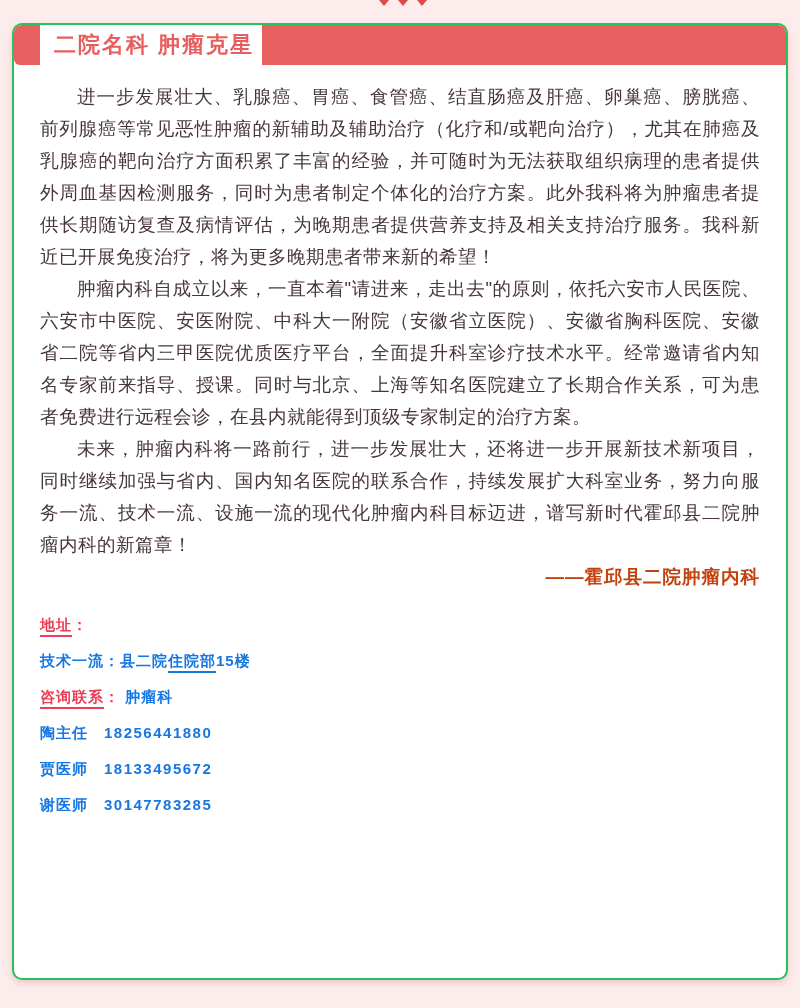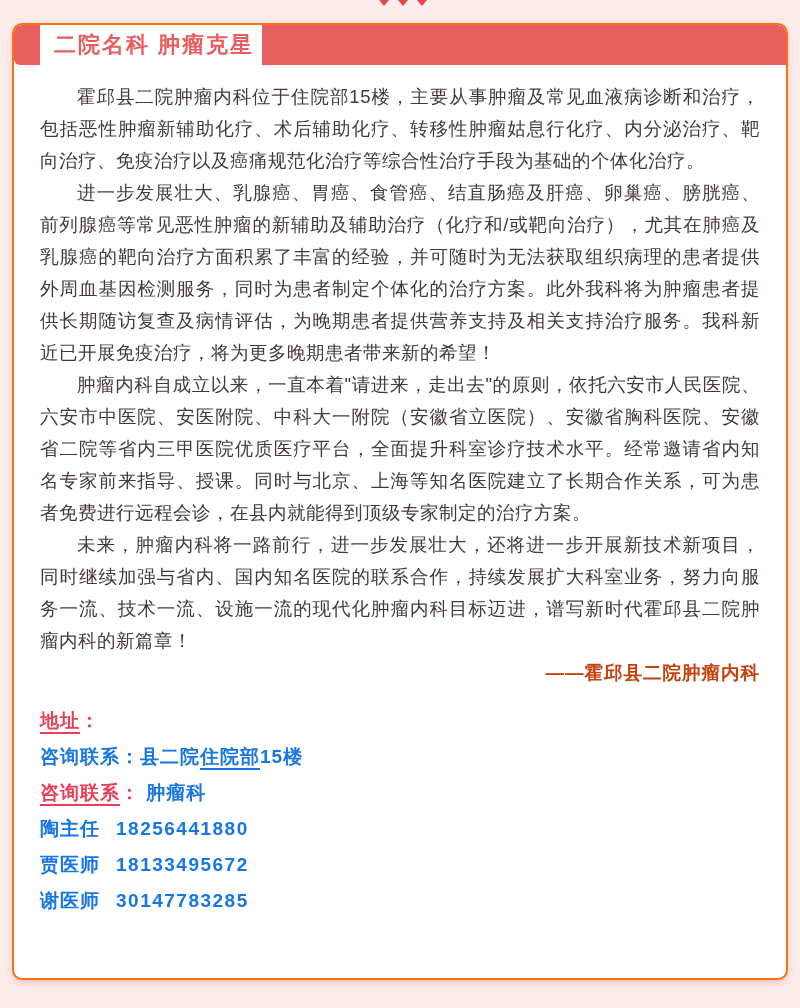--- a/index.html
+++ b/index.html
@@ -17,21 +17,21 @@
     border-right:5px solid transparent;
     border-top:6px solid #dc4a4a;
   }
   .tip-1{left:379px;} .tip-2{left:398px;} .tip-3{left:417px;}
 
   .card{
     position:absolute;left:12px;top:23px;
     width:776px;height:957px;
     box-sizing:border-box;
     background:#ffffff;
-    border:2px solid #f97316;
+    border:2px solid #22c55e;
     border-radius:10px;
     box-shadow:0 3px 6px rgba(224,130,130,.35);
     overflow:hidden;
   }
 
   .header-bar{
     display:flex;height:40px;width:100%;
   }
   .header-cap{
     width:26px;background:#e85f5f;
@@ -60,21 +60,21 @@
 
   .attribution{
     padding:0 26px;
     font-size:18.5px;line-height:32px;
     font-weight:bold;color:#c2410c;
     text-align:right;letter-spacing:1px;
   }
 
   .contact{
     padding:14px 38px 0 26px;
-    font-size:19px;font-weight:bold;
+    font-size:15px;font-weight:bold;
     letter-spacing:1px;
   }
   .contact .row{line-height:36px;white-space:nowrap;}
   .red-label{color:#ea3e57;}
   .red-underline{
     text-decoration:underline;
     text-decoration-color:#ea3e57;
     text-decoration-thickness:2px;
     text-underline-offset:5px;
   }
@@ -98,34 +98,33 @@
 
   <div class="header-bar">
     <div class="header-cap"></div>
     <div class="header-badge">
       <span>二院名科  肿瘤克星</span>
     </div>
     <div class="header-rest"></div>
   </div>
 
   <div class="article">
-    <p>霍邱县二院肿瘤内科位于住院部15楼，主要从事肿瘤及常见血液病诊断和治疗，包括恶性肿瘤新辅助化疗、术后辅助化疗、转移性肿瘤姑息行化疗、内分泌治疗、靶向治疗、免疫治疗以及癌痛规范化治疗等综合性治疗手段为基础的个体化治疗。</p>
     <p>进一步发展壮大、乳腺癌、胃癌、食管癌、结直肠癌及肝癌、卵巢癌、膀胱癌、前列腺癌等常见恶性肿瘤的新辅助及辅助治疗（化疗和/或靶向治疗），尤其在肺癌及乳腺癌的靶向治疗方面积累了丰富的经验，并可随时为无法获取组织病理的患者提供外周血基因检测服务，同时为患者制定个体化的治疗方案。此外我科将为肿瘤患者提供长期随访复查及病情评估，为晚期患者提供营养支持及相关支持治疗服务。我科新近已开展免疫治疗，将为更多晚期患者带来新的希望！</p>
     <p>肿瘤内科自成立以来，一直本着"请进来，走出去"的原则，依托六安市人民医院、六安市中医院、安医附院、中科大一附院（安徽省立医院）、安徽省胸科医院、安徽省二院等省内三甲医院优质医疗平台，全面提升科室诊疗技术水平。经常邀请省内知名专家前来指导、授课。同时与北京、上海等知名医院建立了长期合作关系，可为患者免费进行远程会诊，在县内就能得到顶级专家制定的治疗方案。</p>
     <p>未来，肿瘤内科将一路前行，进一步发展壮大，还将进一步开展新技术新项目，同时继续加强与省内、国内知名医院的联系合作，持续发展扩大科室业务，努力向服务一流、技术一流、设施一流的现代化肿瘤内科目标迈进，谱写新时代霍邱县二院肿瘤内科的新篇章！</p>
   </div>
 
   <div class="attribution">——霍邱县二院肿瘤内科</div>
 
   <div class="contact">
     <div class="row">
       <span class="red-label red-underline">地址</span><span class="red-label">：</span>
     </div>
     <div class="row blue-text">
-      <span>咨询联系：</span><span>县二院</span><span class="blue-underline">住院部</span><span>15楼</span>
+      <span>技术一流：</span><span>县二院</span><span class="blue-underline">住院部</span><span>15楼</span>
     </div>
     <div class="row">
       <span class="red-label red-underline">咨询联系</span><span class="red-label">：</span>
       <span class="blue-text">肿瘤科</span>
     </div>
     <div class="row blue-text phone-row">
       <span>陶主任</span><span class="num">18256441880</span>
     </div>
     <div class="row blue-text phone-row">
       <span>贾医师</span><span class="num">18133495672</span>

